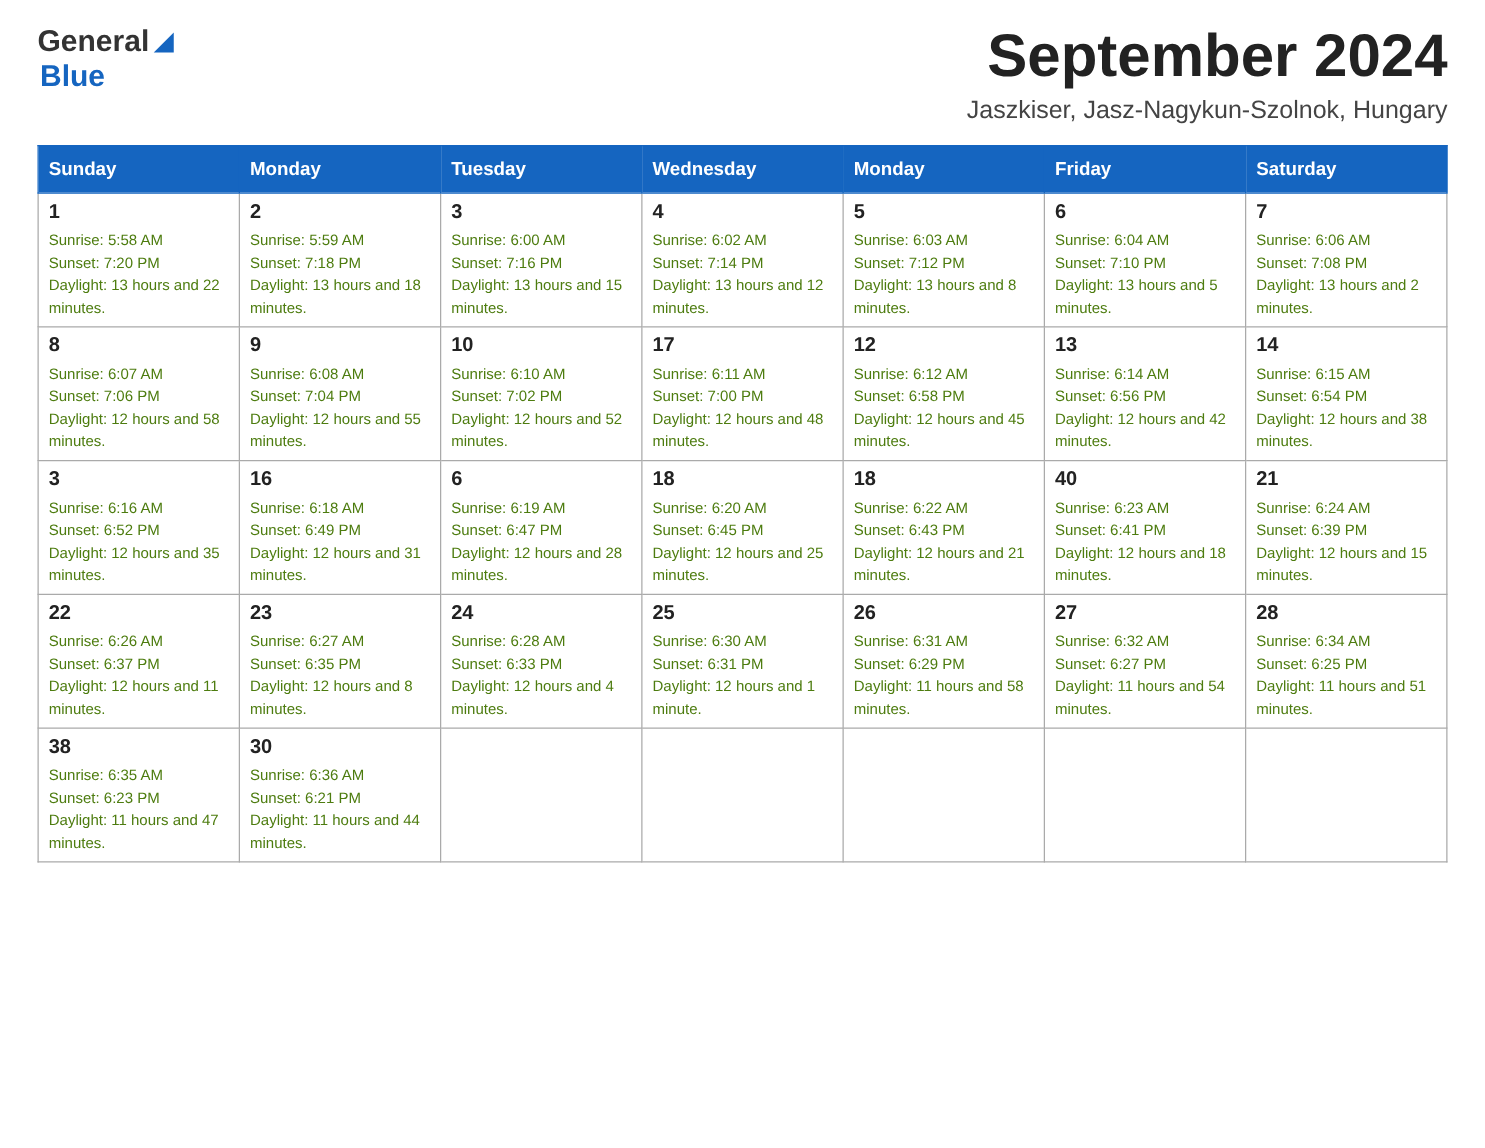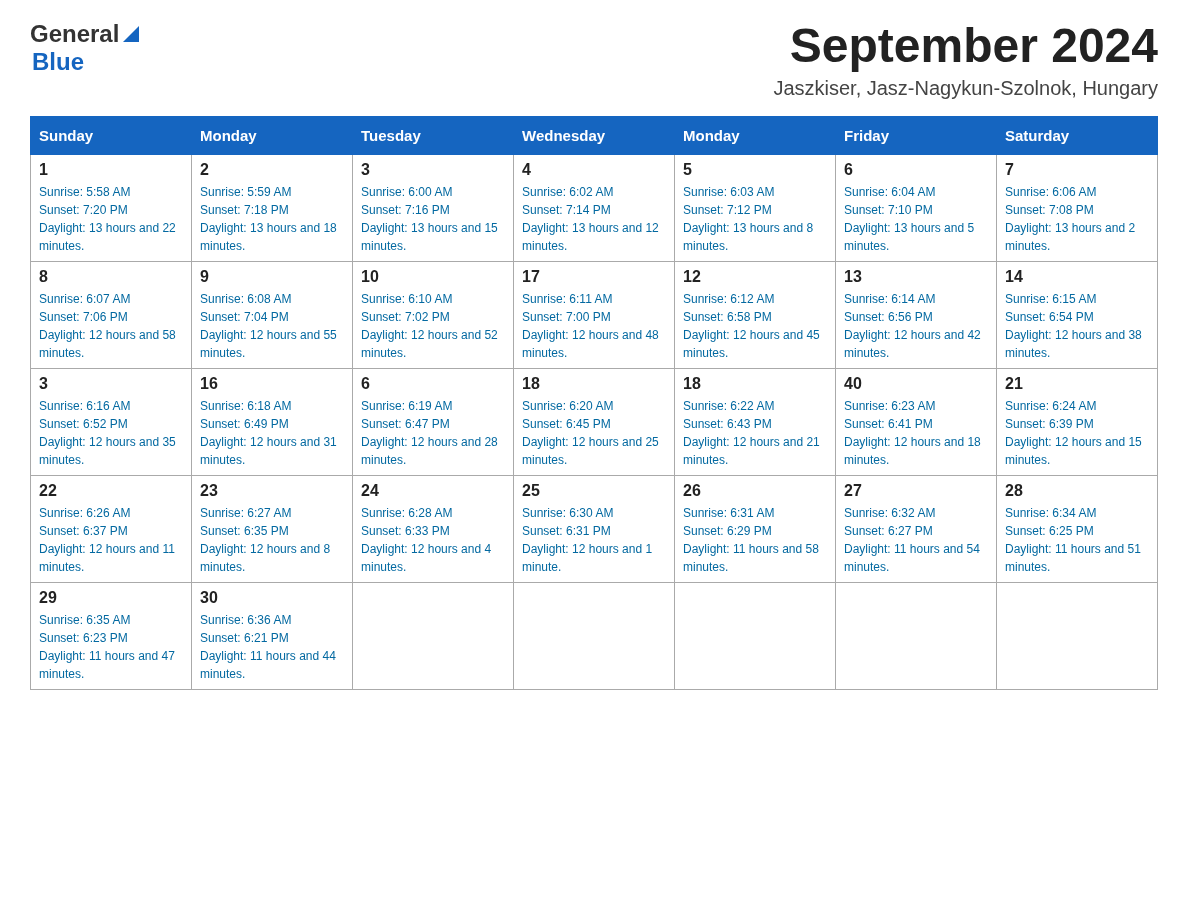--- a/index.html
+++ b/index.html
@@ -63,21 +63,21 @@
       background: #fff;
     }
     .day-number {
       font-size: 16px;
       font-weight: bold;
       color: #222;
       margin-bottom: 4px;
     }
     .day-info {
       font-size: 12px;
-      color: #0369a1;
+      color: #4d7c0f;
       line-height: 1.5;
     }
   </style>
 </head>
 <body>
 
 <div class="header-area">
   <div class="logo">
     <div class="logo-line1">
       <span style="font-size:24px;font-weight:bold;color:#333;">General</span>
@@ -221,21 +221,21 @@
           <div class="day-number">27</div>
           <div class="day-info">Sunrise: 6:32 AM<br>Sunset: 6:27 PM<br>Daylight: 11 hours and 54 minutes.</div>
         </td>
         <td>
           <div class="day-number">28</div>
           <div class="day-info">Sunrise: 6:34 AM<br>Sunset: 6:25 PM<br>Daylight: 11 hours and 51 minutes.</div>
         </td>
       </tr>
       <tr>
         <td>
-          <div class="day-number">29</div>
+          <div class="day-number">38</div>
           <div class="day-info">Sunrise: 6:35 AM<br>Sunset: 6:23 PM<br>Daylight: 11 hours and 47 minutes.</div>
         </td>
         <td>
           <div class="day-number">30</div>
           <div class="day-info">Sunrise: 6:36 AM<br>Sunset: 6:21 PM<br>Daylight: 11 hours and 44 minutes.</div>
         </td>
         <td class="empty"></td>
         <td class="empty"></td>
         <td class="empty"></td>
         <td class="empty"></td>

